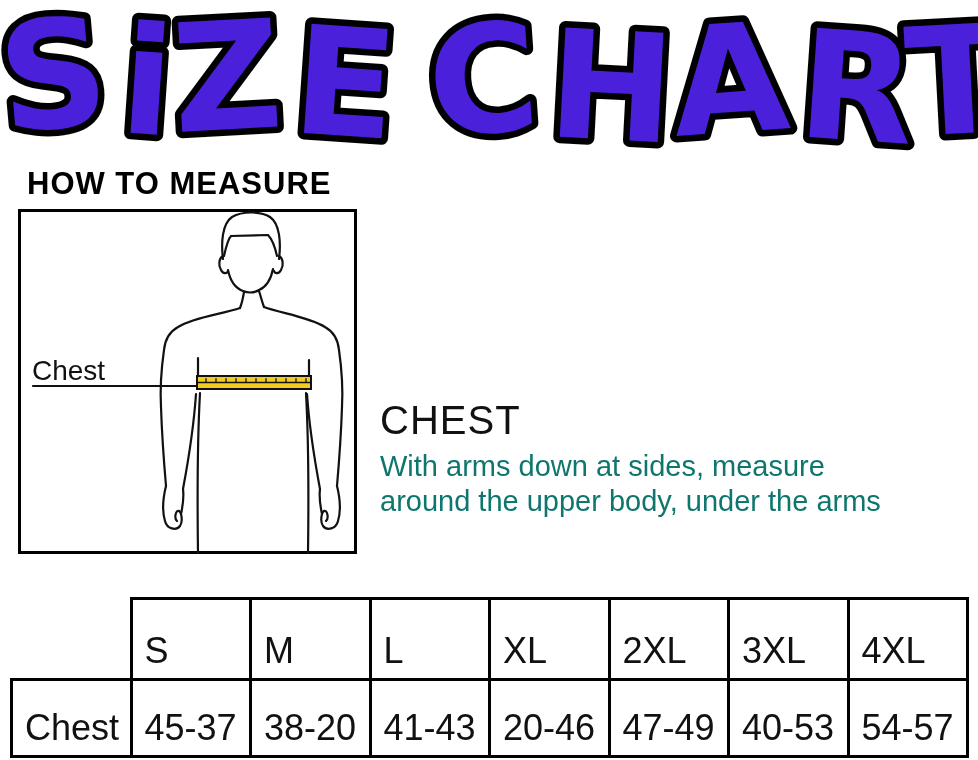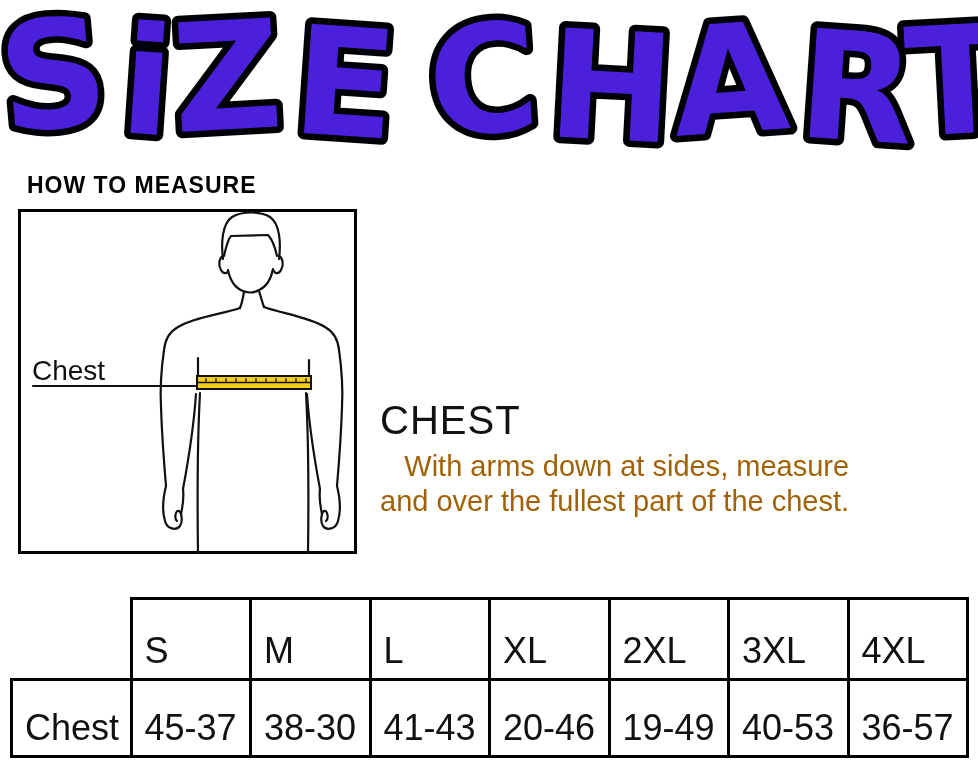--- a/index.html
+++ b/index.html
@@ -20,22 +20,22 @@
     font-weight: bold;
     paint-order: stroke fill;
     stroke: #000000;
     stroke-width: 13px;
     stroke-linejoin: round;
     stroke-linecap: round;
   }
   
   .h2m-heading {
     position: absolute;
-    left: 27px; top: 172px;
-    font-size: 23px;
+    left: 27px; top: 166px;
+    font-size: 31px;
     font-weight: bold;
     letter-spacing: 1px;
     color: #000;
   }
   
   #figure-svg { position: absolute; left: 18px; top: 209px; }
   .fig-line { fill: none; stroke: #111111; stroke-width: 2.2; stroke-linecap: round; }
   .fig-box  { fill: none; stroke: #000000; stroke-width: 3; }
   .tape-outline { stroke: #111111; stroke-width: 2; }
   .tape-detail  { stroke: #111111; fill: none; }
@@ -51,23 +51,22 @@
     font-size: 40px;
     font-weight: 400;
     letter-spacing: 1px;
     color: #111;
   }
   .chest-paragraph {
     position: absolute;
     left: 380px; top: 449px;
     font-size: 29px;
     line-height: 35px;
-    color: #a16207;
+    color: #0f766e;
     white-space: nowrap;
-    text-align: right;
   }
   
   #size-table {
     position: absolute;
     left: 10px; top: 597px;
     width: 959px;
     border-collapse: collapse;
     table-layout: fixed;
   }
   #size-table td {
@@ -140,21 +139,21 @@
       <path class="tape-detail" stroke-width="1.3" d="M188,169.3 V173.5 M198,169.3 V173.5 M208,169.3 V173.5 M218,169.3 V173.5 M228,169.3 V173.5 M238,169.3 V173.5 M248,169.3 V173.5 M258,169.3 V173.5 M268,169.3 V173.5 M278,169.3 V173.5 M288,169.3 V173.5"></path>
     </g>
 
     <text class="chest-label-text" x="14" y="171">Chest</text>
     <path class="fig-line" stroke-width="2" d="M15,177 L179,177"></path>
   </svg>
 
   <div class="chest-heading">CHEST</div>
   <div class="chest-paragraph">
     <div>With arms down at sides, measure</div>
-    <div>and over the fullest part of the chest.</div>
+    <div>around the upper body, under the arms</div>
   </div>
 
   <table id="size-table">
     <colgroup>
       <col style="width:12.5%">
         <col style="width:12.5%">
         <col style="width:12.5%">
         <col style="width:12.5%">
       <col style="width:12.5%">
         <col style="width:12.5%">
@@ -168,23 +167,23 @@
       <td>M</td>
       <td>L</td>
       <td>XL</td>
       <td>2XL</td>
       <td>3XL</td>
       <td>4XL</td>
     </tr>
     <tr class="data-row">
       <td>Chest</td>
       <td>45-37</td>
-      <td>38-30</td>
+      <td>38-20</td>
       <td>41-43</td>
       <td>20-46</td>
-      <td>19-49</td>
+      <td>47-49</td>
       <td>40-53</td>
-      <td>36-57</td>
+      <td>54-57</td>
     </tr>
   </tbody>
     </table>
 
 </div>
 
 </body></html>

